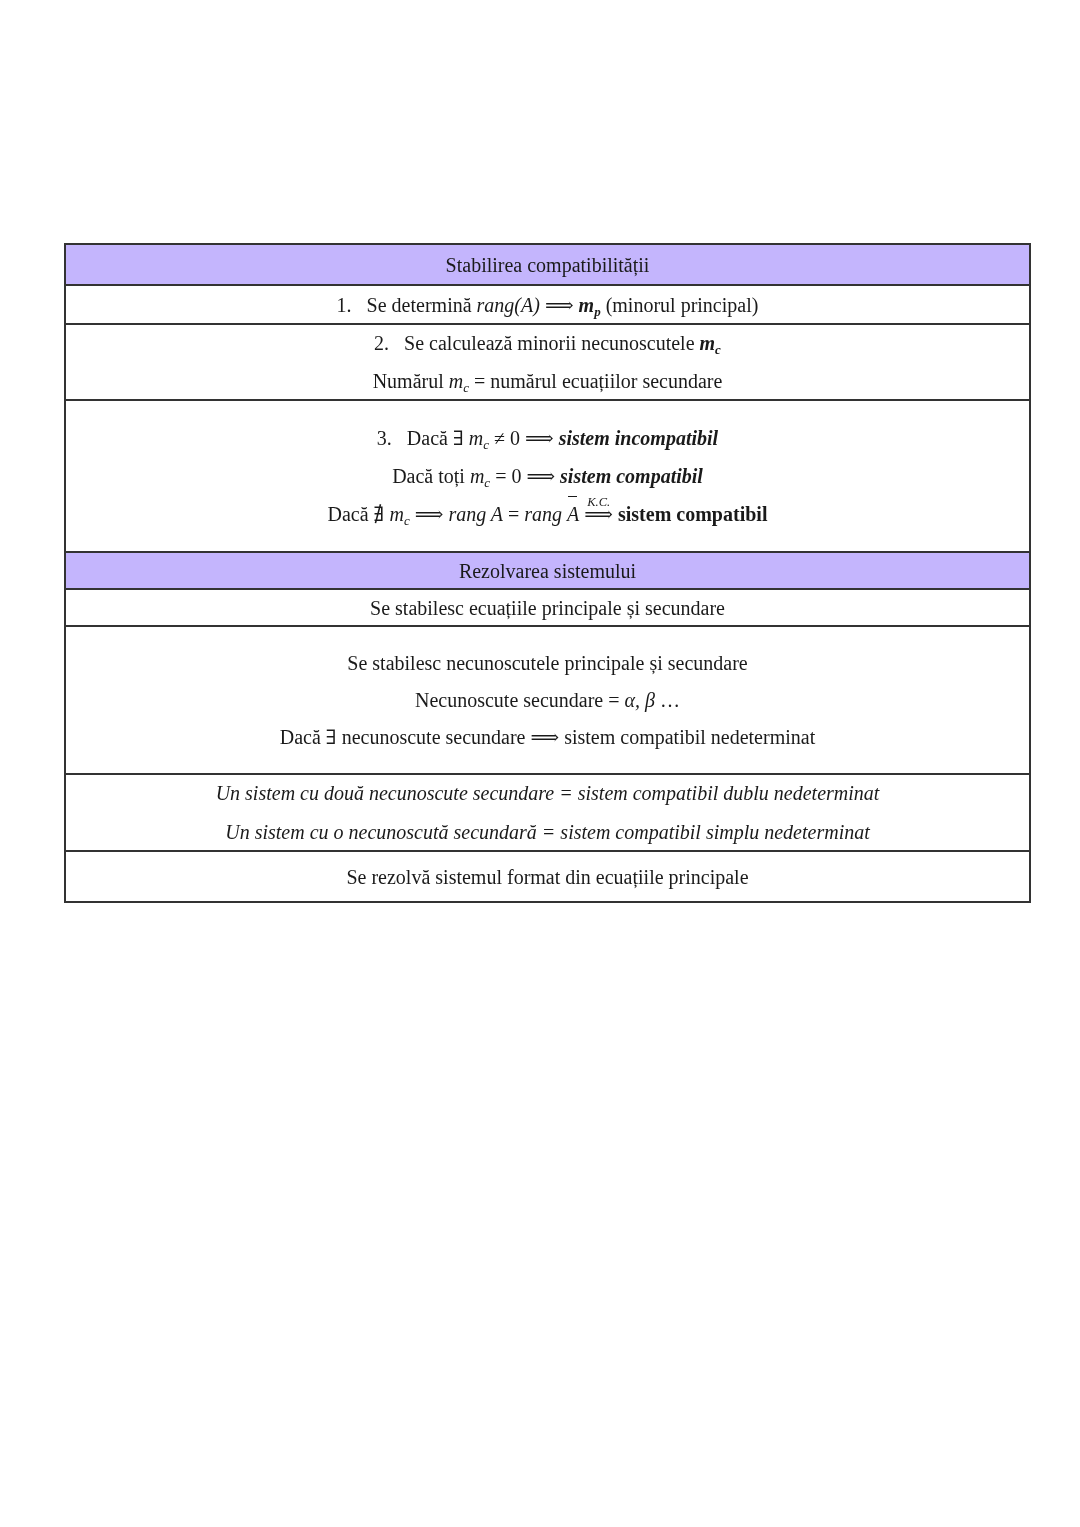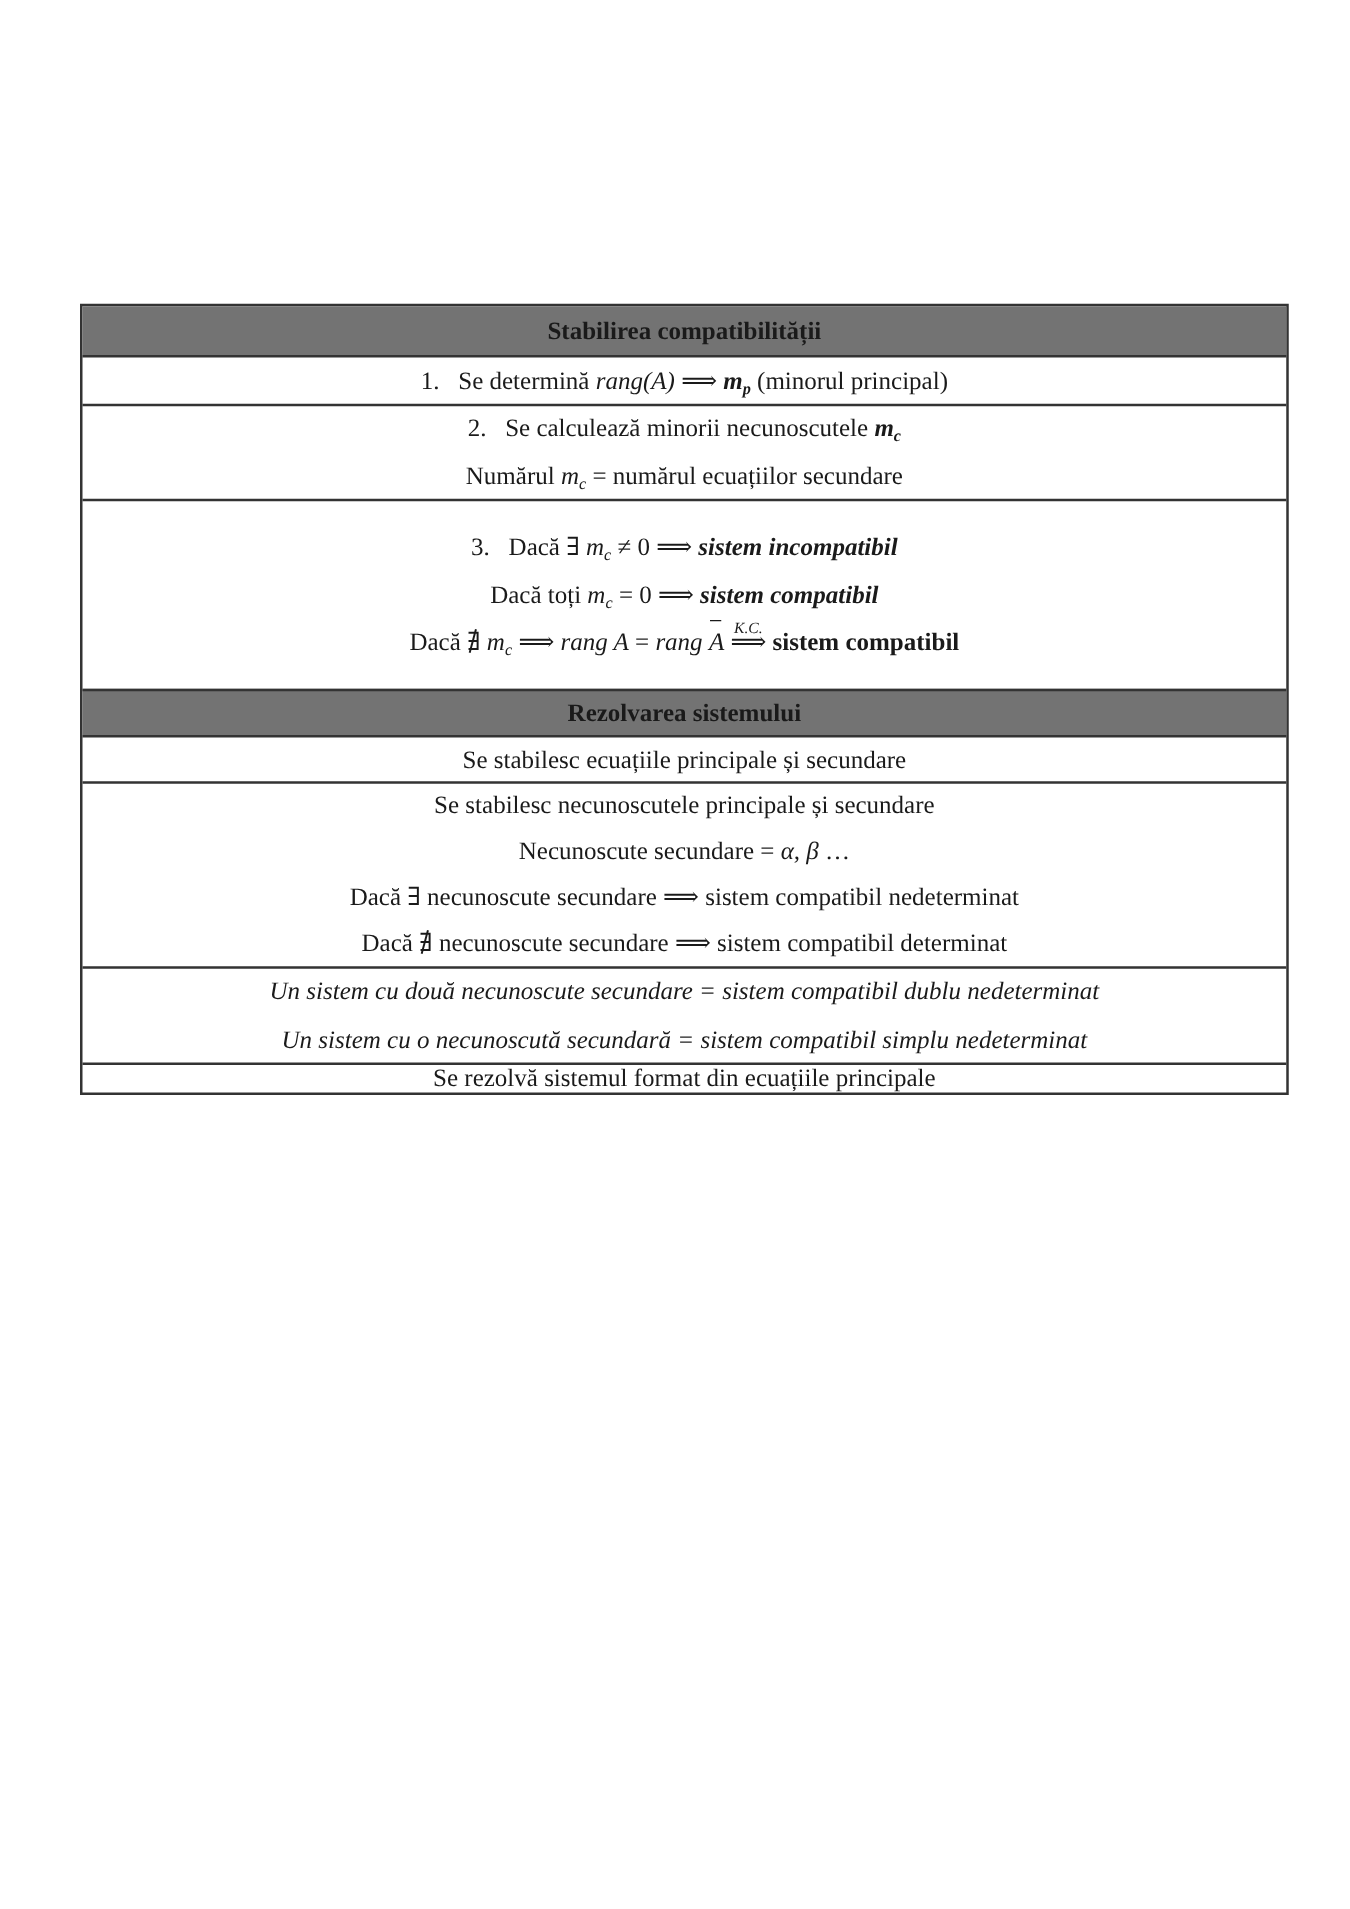--- a/index.html
+++ b/index.html
@@ -47,35 +47,35 @@
     display: flex;
     flex-direction: column;
     justify-content: center;
     align-items: center;
     text-align: center;
     border-top: 2px solid #333333;
     width: 100%;
   }
   .row:first-child { border-top: none; }
   .hdr {
-    background: #737373;
-    font-weight: bold;
+    background: #c4b5fd;
+    font-weight: normal;
     height: 39px;
   }
   .line { line-height: 38px; white-space: nowrap; }
   .r-step1 { height: 39px; }
   .r-step2 { height: 76px; }
   .r-step3 { height: 152px; }
   .hdr2 { height: 37px; }
   .r-row1 { height: 37px; }
   .r-row2 { height: 148px; }
   .r-row2 .line { line-height: 37px; text-align: center; }
   .r-row3 { height: 77px; }
   .r-row3 .line { line-height: 38.5px; font-style: italic; }
-  .r-row4 { height: 24px; }
+  .r-row4 { height: 51px; }
   .num { margin-right: 15px; }
   .kcwrap { position: relative; display: inline-block; }
   .kclabel {
     position: absolute;
     bottom: calc(100% - 13px);
     left: 50%;
     transform: translateX(-50%);
     font-size: 12.5px;
     font-style: italic;
     line-height: 1;
@@ -155,21 +155,20 @@
     </div>
 
     <div class="row r-row2">
       <div class="line">Se stabilesc necunoscutele principale și secundare</div>
       <div class="line">
         <span>Necunoscute secundare =</span>
         <span class="it">α, β</span>
         <span>…</span>
       </div>
       <div class="line">Dacă ∃ necunoscute secundare ⟹ sistem compatibil nedeterminat</div>
-      <div class="line">Dacă ∄ necunoscute secundare ⟹ sistem compatibil determinat</div>
     </div>
 
     <div class="row r-row3">
       <div class="line">Un sistem cu două necunoscute secundare = sistem compatibil dublu nedeterminat</div>
       <div class="line">Un sistem cu o necunoscută secundară = sistem compatibil simplu nedeterminat</div>
     </div>
 
     <div class="row r-row4">
       <div class="line">Se rezolvă sistemul format din ecuațiile principale</div>
     </div>

